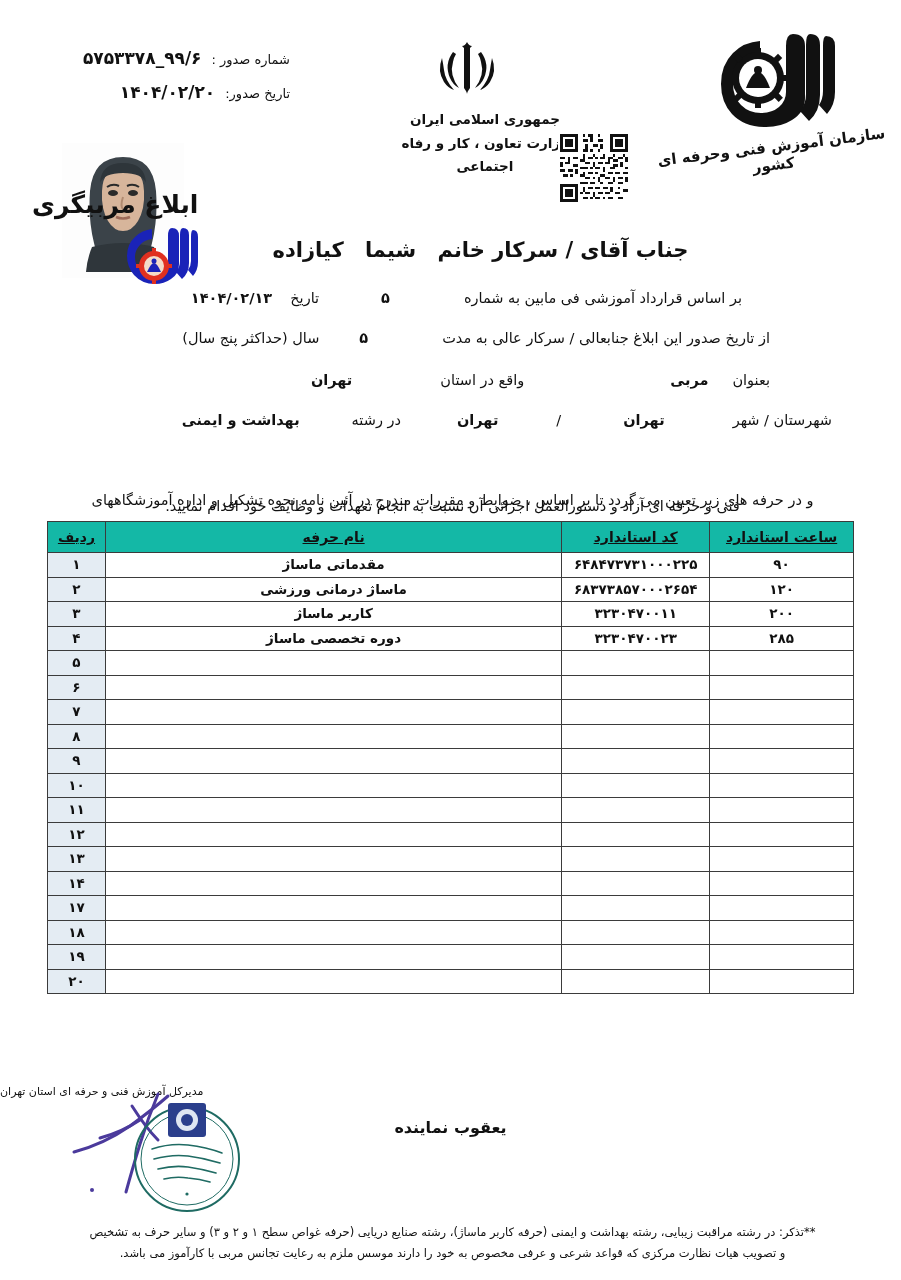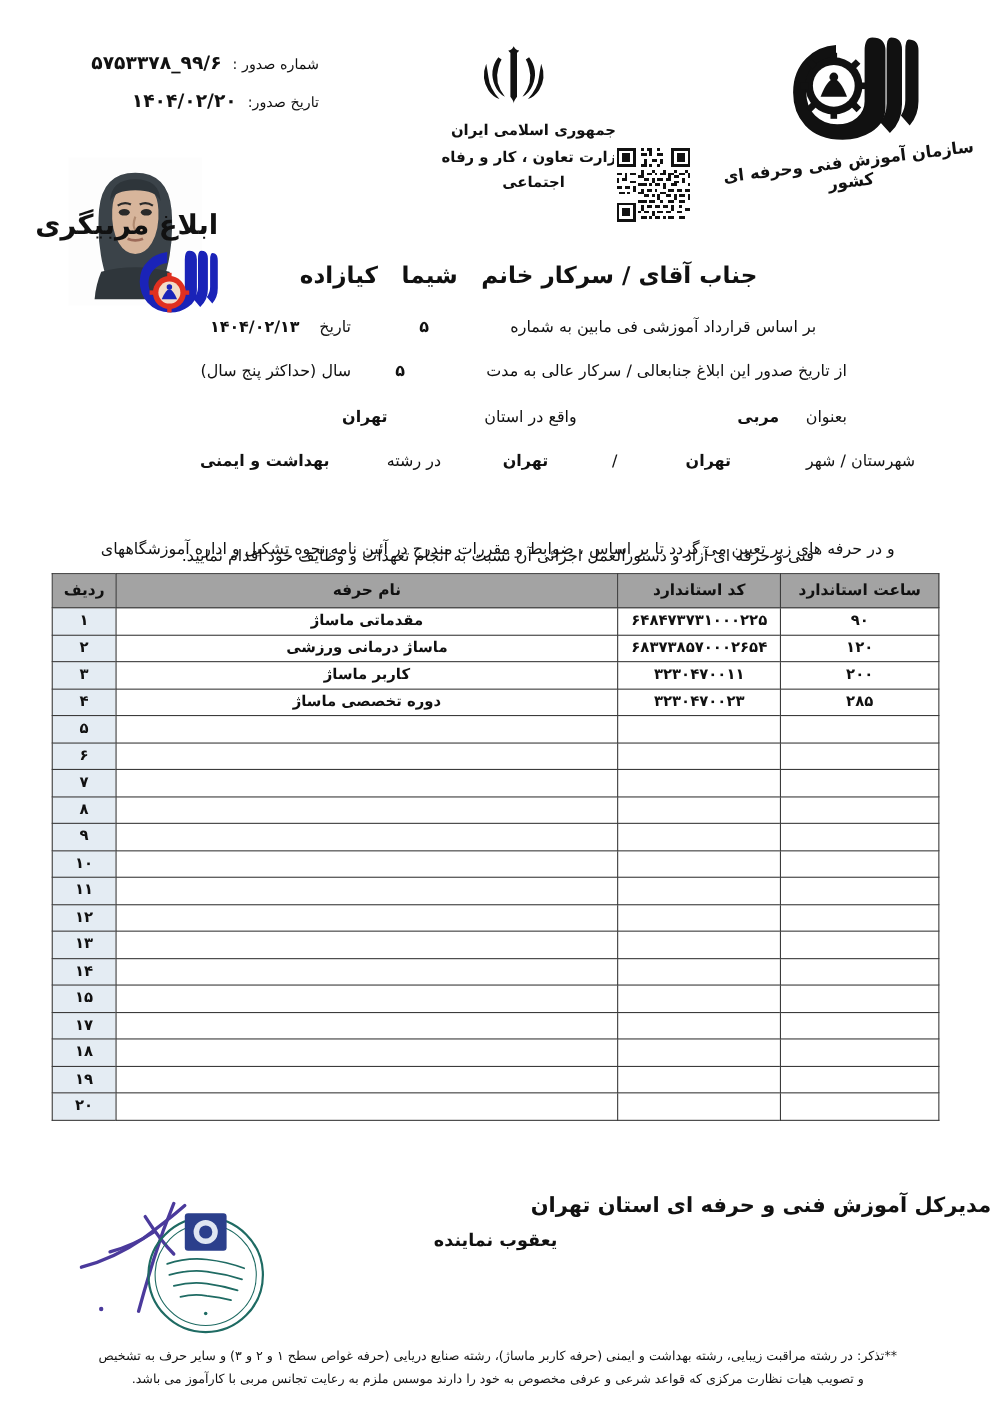--- a/index.html
+++ b/index.html
@@ -58,31 +58,31 @@
         text-align:center;direction:rtl;}
   .para.p1{top:486px;}
   .para.p2{top:492px;}
 
   
   table.courses{position:absolute;top:521px;left:47px;width:807px;
                 border-collapse:collapse;direction:rtl;}
   table.courses th,table.courses td{
       border:1px solid #3b3b3b;font-size:13.5px;font-weight:bold;
       text-align:center;padding:0;height:23.5px;line-height:23.5px;}
-  table.courses thead th{height:30px;line-height:30px;font-size:14px;background:#a3a3a3;}
+  table.courses thead th{height:30px;line-height:30px;font-size:14px;background:#14b8a6;text-decoration:underline;}
   col.c-row{width:58px;}
   col.c-name{width:457px;}
   col.c-code{width:148px;}
   col.c-hours{width:144px;}
   td.rownum,th.rownum{background:#e4ecf3;}
   td.code{letter-spacing:.6px;}
 
   
-  .sig-title{position:absolute;top:1085px;left:0;width:901px;text-align:right;
-             font-size:19px;font-weight:bold;}
+  .sig-title{position:absolute;top:1085px;left:0;width:901px;text-align:left;
+             font-size:11px;font-weight:normal;}
   .sig-name{position:absolute;top:1118px;left:0;width:901px;text-align:center;
             font-size:16px;font-weight:bold;}
   .stamp{position:absolute;top:1097px;left:128px;width:118px;height:118px;}
   .signature-mark{position:absolute;top:1090px;left:70px;width:190px;height:120px;}
 
   
   .footer{position:absolute;top:1222px;left:40px;width:825px;
           font-size:11.5px;line-height:1.85;text-align:center;direction:rtl;}
 </style>
 </head>
@@ -359,26 +359,20 @@
         <tr>
           <td></td>
           <td class="code"></td>
           <td></td>
           <td class="rownum">۱۴</td>
         </tr>
         <tr>
           <td></td>
           <td class="code"></td>
           <td></td>
-          <td class="rownum">۱۵</td>
-        </tr>
-        <tr>
-          <td></td>
-          <td class="code"></td>
-          <td></td>
           <td class="rownum">۱۷</td>
         </tr>
         <tr>
           <td></td>
           <td class="code"></td>
           <td></td>
           <td class="rownum">۱۸</td>
         </tr>
         <tr>
           <td></td>

